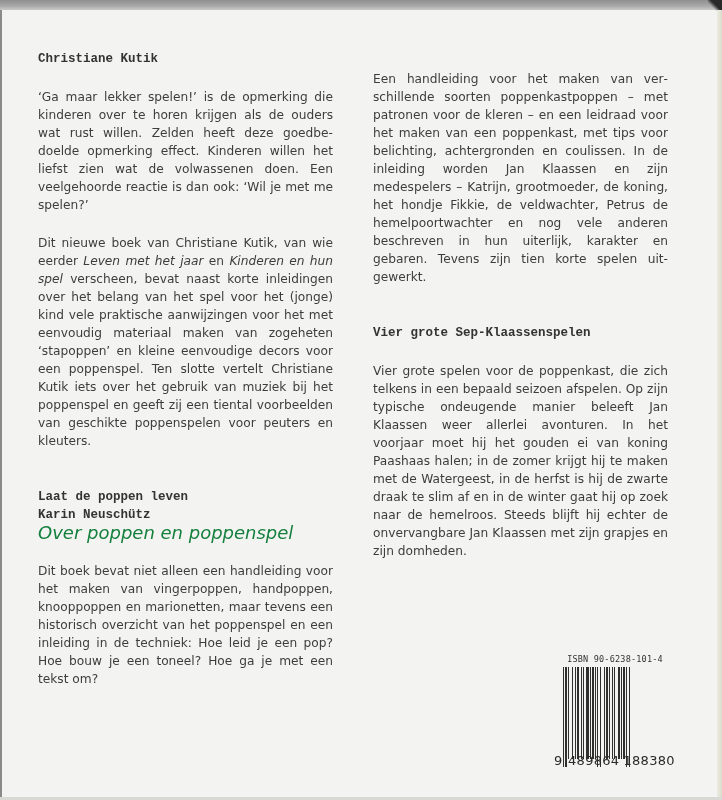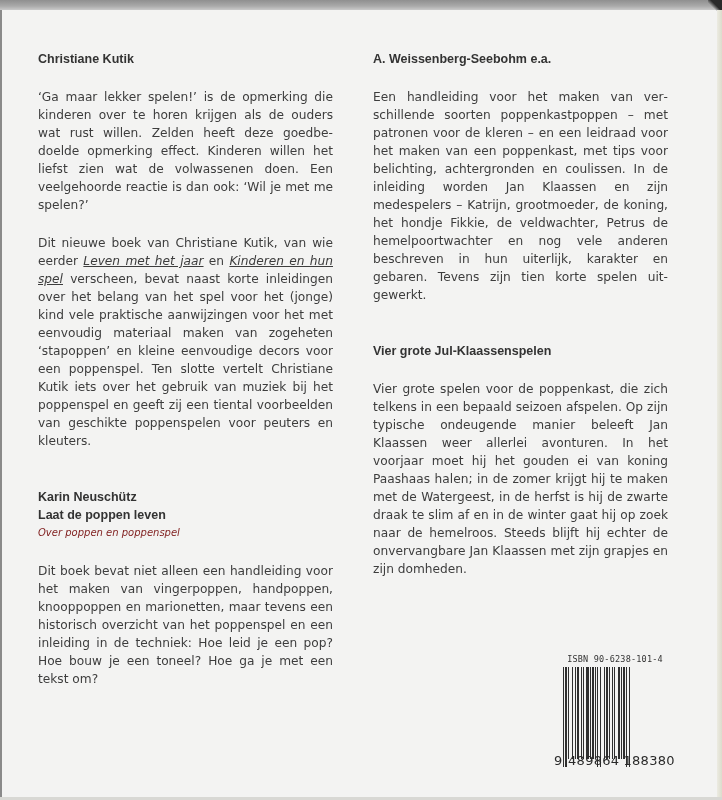--- a/index.html
+++ b/index.html
@@ -29,32 +29,32 @@
     position: absolute; left: 0; bottom: 0; width: 722px; height: 3px;
     background: #d8d8d4;
   }
   .column {
     position: absolute; top: 50px; width: 295px;
   }
   .col-left { left: 38px; }
   .col-right { left: 373px; }
   .entry { margin: 0 0 0 0; }
   .heading {
-    font-family: Liberation Sans, sans-serif;
+    font-family: Liberation Mono, monospace;
     font-weight: bold; font-size: 12.5px; line-height: 18px; color: #333;
     margin: 0;
   }
   .subtitle {
-    font-style: italic; font-size: 10px; line-height: 18px; color: #7f1d1d; margin: 0;
+    font-style: italic; font-size: 18px; line-height: 18px; color: #15803d; margin: 0;
   }
   .para {
     font-size: 12.2px; line-height: 18px; text-align: justify; margin: 0;
     hyphens: manual; color: #3d3d3d;
   }
-  .para i { font-style: italic; text-decoration: underline; }
+  .para i { font-style: italic; }
   .gap-sm { height: 20px; }
   .gap-lg { height: 38px; }
   .barcode-wrap {
     position: absolute; left: 554px; top: 654px; width: 112px;
   }
   .isbn-label {
     font-family: "DejaVu Sans Mono", monospace; font-size: 8.5px; letter-spacing: 0.2px;
     color: #333; text-align: center; margin-left: 10px; white-space: nowrap;
   }
   .bars {
@@ -82,37 +82,36 @@
 <div class="column col-left">
   <div class="entry">
     <p class="heading">Christiane Kutik</p>
     <div class="gap-sm"></div>
     <p class="para">‘Ga maar lekker spelen!’ is de opmerking die kinderen over te horen krijgen als de ouders wat rust willen. Zelden heeft deze goedbe­doelde opmerking effect. Kinderen willen het liefst zien wat de volwassenen doen. Een veelgehoorde reactie is dan ook: ‘Wil je met me spelen?’</p>
     <div class="gap-sm"></div>
     <p class="para"><span>Dit nieuwe boek van Christiane Kutik, van wie eerder </span><i>Leven met het jaar</i><span> en </span><i>Kinderen en hun spel</i><span> verscheen, bevat naast korte inlei­dingen over het belang van het spel voor het (jonge) kind vele praktische aanwijzingen voor het met eenvoudig materiaal maken van zogeheten ‘stapoppen’ en kleine eenvoudige decors voor een poppenspel. Ten slotte ver­telt Christiane Kutik iets over het gebruik van muziek bij het poppenspel en geeft zij een tiental voorbeelden van geschikte poppen­spelen voor peuters en kleuters.</span></p>
   </div>
   <div class="gap-lg"></div>
   <div class="entry">
+    <p class="heading">Laat de poppen leven</p>
     <p class="heading">Karin Neuschütz</p>
-    <p class="heading">Laat de poppen leven</p>
     <p class="subtitle">Over poppen en poppenspel</p>
     <div class="gap-sm"></div>
     <p class="para">Dit boek bevat niet alleen een handleiding voor het maken van vingerpoppen, hand­poppen, knooppoppen en marionetten, maar tevens een historisch overzicht van het pop­penspel en een inleiding in de techniek: Hoe leid je een pop? Hoe bouw je een toneel? Hoe ga je met een tekst om?</p>
   </div>
 </div>
 
 <div class="column col-right">
   <div class="entry">
-    <p class="heading">A. Weissenberg-Seebohm e.a.</p>
     <div class="gap-sm"></div>
     <p class="para">Een handleiding voor het maken van ver­schillende soorten poppenkastpoppen – met patronen voor de kleren – en een leidraad voor het maken van een poppenkast, met tips voor belichting, achtergronden en coulissen. In de inleiding worden Jan Klaassen en zijn medespelers – Katrijn, grootmoeder, de ko­ning, het hondje Fikkie, de veldwachter, Petrus de hemelpoortwachter en nog vele anderen beschreven in hun uiterlijk, karakter en gebaren. Tevens zijn tien korte spelen uit­gewerkt.</p>
   </div>
   <div class="gap-lg"></div>
   <div class="entry">
-    <p class="heading">Vier grote Jul-Klaassenspelen</p>
+    <p class="heading">Vier grote Sep-Klaassenspelen</p>
     <div class="gap-sm"></div>
     <p class="para">Vier grote spelen voor de poppenkast, die zich telkens in een bepaald seizoen afspelen. Op zijn typische ondeugende manier beleeft Jan Klaassen weer allerlei avonturen. In het voorjaar moet hij het gouden ei van koning Paashaas halen; in de zomer krijgt hij te maken met de Watergeest, in de herfst is hij de zwarte draak te slim af en in de winter gaat hij op zoek naar de hemelroos. Steeds blijft hij echter de onvervangbare Jan Klaassen met zijn grapjes en zijn domheden.</p>
   </div>
 </div>
 
 <div class="barcode-wrap">
   <div class="isbn-label">ISBN 90-6238-101-4</div>
   <div class="bars" id="bars">
       <div class="bar long" style="width: 1px;"></div>
       <div style="width: 1px;"></div>

